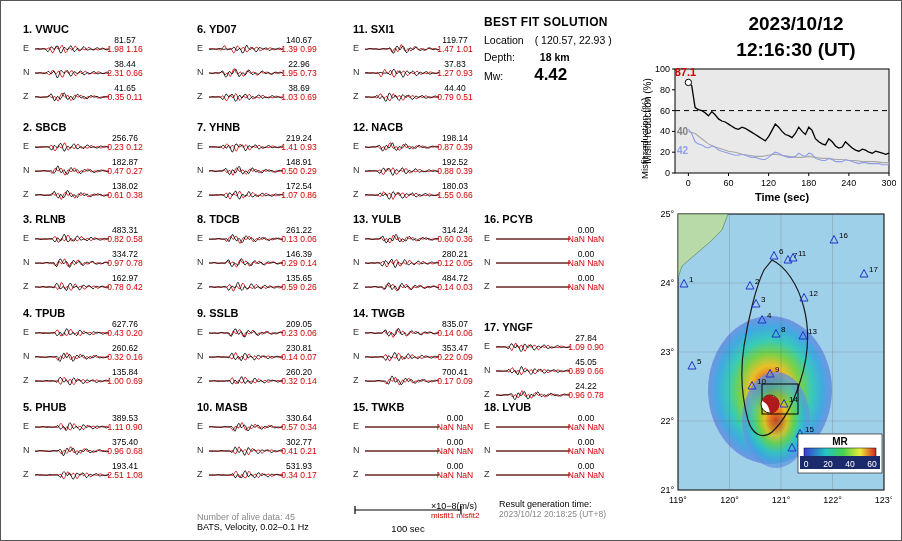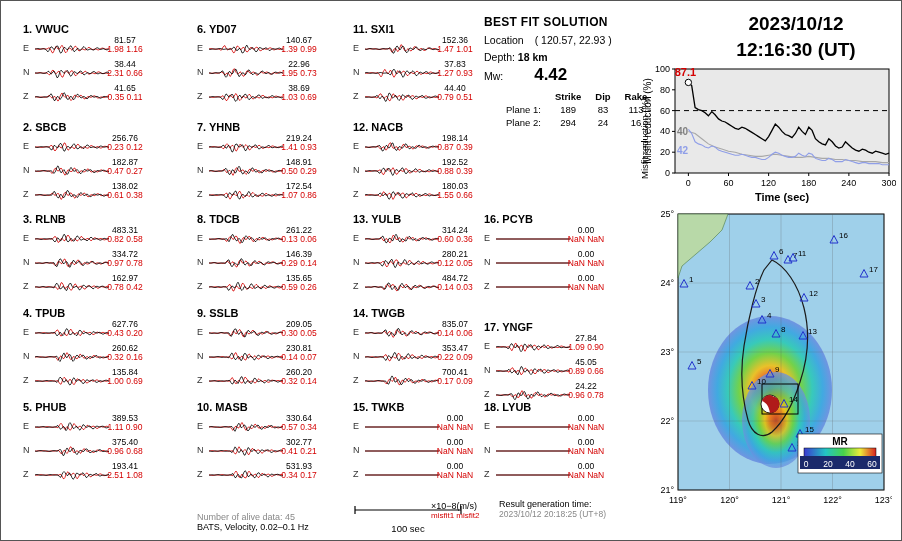--- a/index.html
+++ b/index.html
@@ -402,21 +402,21 @@
         <div class="comp-row">
           <div class="comp-label">E</div>
           <div class="wave-box">
             <svg width="74" height="24">
               <path d="M0 12 L1 12.14 L2 12.11 L3 11.94 L4 11.87 L5 11.96 L6 12.20 L7 12.40 L8 12.39 L9 12.20 L10 11.87 L11 11.66 L12 11.71 L13 11.94 L14 12.06 L15 11.98 L16 11.87 L17 11.76 L18 12.00 L19 12.08 L20 13.70 L21 14.85 L22 14.53 L23 12.62 L24 10.23 L25 10.22 L26 11.79 L27 12.74 L28 12.39 L29 9.89 L30 8.89 L31 8.63 L32 10.51 L33 13.52 L34 15.47 L35 15.60 L36 13.02 L37 11.18 L38 11.31 L39 12.44 L40 12.77 L41 12.54 L42 11.42 L43 9.85 L44 9.19 L45 10.04 L46 11.75 L47 13.51 L48 13.63 L49 12.77 L50 12.06 L51 11.98 L52 12.31 L53 13.23 L54 12.89 L55 12.17 L56 10.99 L57 10.29 L58 10.63 L59 11.62 L60 12.41 L61 12.46 L62 12.46 L63 11.83 L64 11.87 L65 12.25 L66 12.66 L67 13.02 L68 12.56 L69 11.75 L70 11.26 L71 11.19 L72 11.48 L73 11.93 L74 12.08" fill="none" stroke="#d40000" stroke-width="0.8"></path>
               <path d="M0 12 L1 11.86 L2 12.25 L3 12.37 L4 12.31 L5 12.10 L6 12.00 L7 12.01 L8 12.13 L9 12.24 L10 12.18 L11 11.89 L12 11.53 L13 11.49 L14 11.74 L15 12.02 L16 12.26 L17 12.00 L18 11.99 L19 11.87 L20 11.90 L21 13.78 L22 15.36 L23 14.49 L24 12.33 L25 8.75 L26 7.99 L27 8.03 L28 11.11 L29 12.75 L30 13.41 L31 11.54 L32 10.68 L33 11.41 L34 13.56 L35 15.24 L36 16.13 L37 13.99 L38 11.15 L39 9.34 L40 9.89 L41 11.28 L42 12.21 L43 11.91 L44 10.90 L45 10.64 L46 10.71 L47 12.22 L48 13.95 L49 14.37 L50 14.09 L51 12.47 L52 11.40 L53 11.21 L54 11.63 L55 12.14 L56 12.30 L57 11.56 L58 10.95 L59 10.69 L60 11.41 L61 12.45 L62 13.16 L63 13.26 L64 12.59 L65 11.96 L66 11.87 L67 11.87 L68 12.35 L69 12.20 L70 11.87 L71 11.22 L72 10.97 L73 11.29 L74 11.87" fill="none" stroke="#000" stroke-width="0.8"></path>
             </svg>
           </div>
           <div class="nums">
             <span class="amp">209.05</span>
-            <span class="mis">0.30 0.05</span>
+            <span class="mis">0.23 0.06</span>
           </div>
         </div>
         <div class="comp-row">
           <div class="comp-label">N</div>
           <div class="wave-box">
             <svg width="74" height="24">
               <path d="M0 12 L1 11.78 L2 12.14 L3 12.36 L4 12.41 L5 12.26 L6 12.01 L7 11.86 L8 11.99 L9 12.16 L10 12.12 L11 12.01 L12 11.73 L13 11.57 L14 11.60 L15 11.91 L16 12.22 L17 12.31 L18 12.00 L19 11.98 L20 11.67 L21 12.30 L22 13.68 L23 13.86 L24 13.12 L25 10.25 L26 8.10 L27 7.66 L28 10.18 L29 12.07 L30 14.24 L31 12.93 L32 11.72 L33 11.00 L34 11.94 L35 13.80 L36 14.96 L37 14.90 L38 12.12 L39 9.91 L40 8.87 L41 9.81 L42 11.71 L43 12.39 L44 12.58 L45 11.34 L46 10.71 L47 11.92 L48 12.99 L49 14.07 L50 14.09 L51 13.18 L52 11.46 L53 10.88 L54 10.90 L55 11.68 L56 12.25 L57 11.91 L58 11.24 L59 10.84 L60 11.25 L61 12.12 L62 12.98 L63 13.16 L64 13.01 L65 12.30 L66 11.67 L67 11.60 L68 11.92 L69 12.27 L70 12.04 L71 11.62 L72 11.35 L73 11.25 L74 11.65" fill="none" stroke="#d40000" stroke-width="0.8"></path>
               <path d="M0 12 L1 12.26 L2 12.02 L3 11.86 L4 11.95 L5 12.04 L6 12.06 L7 11.93 L8 11.67 L9 11.52 L10 11.63 L11 11.92 L12 12.23 L13 12.43 L14 12.23 L15 12.08 L16 11.99 L17 11.95 L18 12.00 L19 12.70 L20 12.62 L21 10.94 L22 8.85 L23 7.92 L24 9.91 L25 12.84 L26 14.40 L27 14.47 L28 13.01 L29 11.54 L30 11.77 L31 13.76 L32 15.78 L33 14.84 L34 11.82 L35 8.98 L36 8.32 L37 9.08 L38 11.03 L39 13.23 L40 12.40 L41 11.49 L42 11.26 L43 11.83 L44 13.19 L45 14.93 L46 14.69 L47 12.96 L48 11.52 L49 10.09 L50 10.43 L51 11.35 L52 12.26 L53 12.29 L54 11.24 L55 11.03 L56 11.10 L57 12.27 L58 13.23 L59 13.74 L60 13.10 L61 12.34 L62 11.57 L63 11.31 L64 11.79 L65 12.25 L66 12.07 L67 11.69 L68 11.20 L69 11.27 L70 11.67 L71 12.50 L72 12.87 L73 12.74 L74 12.32" fill="none" stroke="#000" stroke-width="0.8"></path>
             </svg>
           </div>
@@ -485,21 +485,21 @@
         <div class="st-title">11. SXI1</div>
         <div class="comp-row">
           <div class="comp-label">E</div>
           <div class="wave-box">
             <svg width="74" height="24">
               <path d="M0 12 L1 12.32 L2 12.09 L3 11.83 L4 11.68 L5 11.81 L6 12.04 L7 12.02 L8 11.90 L9 11.69 L10 11.74 L11 11.89 L12 12.19 L13 12.43 L14 12.42 L15 12.19 L16 12.01 L17 11.81 L18 11.95 L19 12.08 L20 12.09 L21 12.00 L22 11.67 L23 12.00 L24 11.20 L25 12.08 L26 13.77 L27 15.18 L28 14.05 L29 12.05 L30 11.60 L31 11.75 L32 13.89 L33 14.59 L34 12.91 L35 10.37 L36 7.64 L37 8.44 L38 10.49 L39 12.33 L40 13.86 L41 13.81 L42 12.53 L43 11.63 L44 12.51 L45 13.64 L46 13.87 L47 13.23 L48 11.97 L49 9.86 L50 9.68 L51 10.20 L52 11.63 L53 12.68 L54 12.59 L55 12.13 L56 11.36 L57 11.75 L58 12.93 L59 13.34 L60 13.49 L61 12.68 L62 11.48 L63 11.09 L64 11.19 L65 11.79 L66 11.97 L67 12.15 L68 11.73 L69 11.48 L70 11.59 L71 12.12 L72 12.63 L73 12.94 L74 12.55" fill="none" stroke="#d40000" stroke-width="0.8"></path>
               <path d="M0 12 L1 12.29 L2 12.30 L3 12.08 L4 11.70 L5 11.53 L6 11.56 L7 11.82 L8 12.04 L9 12.17 L10 12.04 L11 11.91 L12 11.92 L13 12.06 L14 12.35 L15 12.44 L16 12.23 L17 11.96 L18 11.61 L19 11.58 L20 11.81 L21 11.93 L22 12.00 L23 11.89 L24 11.38 L25 10.64 L26 11.95 L27 14.24 L28 16.19 L29 15.95 L30 13.81 L31 10.15 L32 8.95 L33 9.90 L34 12.10 L35 12.94 L36 11.63 L37 9.49 L38 9.09 L39 10.27 L40 13.39 L41 15.13 L42 15.66 L43 14.36 L44 12.00 L45 10.89 L46 11.38 L47 12.01 L48 12.40 L49 12.23 L50 10.81 L51 9.96 L52 10.31 L53 11.70 L54 12.91 L55 13.49 L56 13.33 L57 12.41 L58 11.71 L59 12.07 L60 12.52 L61 12.69 L62 12.48 L63 11.48 L64 10.85 L65 10.83 L66 11.40 L67 12.25 L68 12.60 L69 12.54 L70 12.14 L71 11.99 L72 12.12 L73 12.47 L74 12.66" fill="none" stroke="#000" stroke-width="0.8"></path>
             </svg>
           </div>
           <div class="nums">
-            <span class="amp">152.36</span>
+            <span class="amp">119.77</span>
             <span class="mis">1.47 1.01</span>
           </div>
         </div>
         <div class="comp-row">
           <div class="comp-label">N</div>
           <div class="wave-box">
             <svg width="74" height="24">
               <path d="M0 12 L1 12.16 L2 12.32 L3 12.33 L4 12.08 L5 11.73 L6 11.59 L7 11.66 L8 11.84 L9 12.07 L10 12.00 L11 12.08 L12 11.68 L13 11.63 L14 12.94 L15 14.49 L16 15.91 L17 14.60 L18 11.12 L19 9.22 L20 8.35 L21 10.28 L22 12.14 L23 12.82 L24 11.69 L25 9.51 L26 9.60 L27 11.68 L28 14.81 L29 16.25 L30 14.87 L31 13.04 L32 10.47 L33 9.73 L34 10.86 L35 12.17 L36 12.20 L37 11.36 L38 10.39 L39 10.08 L40 11.20 L41 13.01 L42 14.36 L43 14.59 L44 13.42 L45 11.85 L46 11.31 L47 11.91 L48 12.44 L49 12.55 L50 11.91 L51 10.72 L52 10.19 L53 10.60 L54 11.81 L55 12.89 L56 13.39 L57 13.00 L58 12.06 L59 11.98 L60 12.10 L61 12.41 L62 12.68 L63 12.35 L64 11.62 L65 11.08 L66 10.89 L67 11.53 L68 12.06 L69 12.49 L70 12.47 L71 12.16 L72 11.96 L73 12.00 L74 12.32" fill="none" stroke="#d40000" stroke-width="0.8"></path>
               <path d="M0 12 L1 11.63 L2 11.51 L3 11.71 L4 11.99 L5 12.33 L6 12.30 L7 12.10 L8 11.95 L9 11.98 L10 12.19 L11 12.34 L12 12.30 L13 12.06 L14 11.75 L15 11.54 L16 11.55 L17 11.85 L18 12.15 L19 12.17 L20 12.07 L21 11.99 L22 11.98 L23 12.00 L24 12.87 L25 13.89 L26 13.35 L27 10.85 L28 8.90 L29 8.32 L30 9.28 L31 12.42 L32 12.83 L33 11.74 L34 10.45 L35 9.83 L36 12.33 L37 14.62 L38 16.32 L39 15.15 L40 12.57 L41 10.61 L42 9.85 L43 10.44 L44 12.09 L45 12.30 L46 11.65 L47 10.43 L48 9.81 L49 10.80 L50 13.01 L51 14.54 L52 14.54 L53 13.37 L54 11.94 L55 11.12 L56 11.27 L57 12.16 L58 12.46 L59 12.05 L60 10.96 L61 10.66 L62 10.83 L63 11.73 L64 12.94 L65 13.11 L66 12.78 L67 12.24 L68 11.82 L69 11.89 L70 12.24 L71 12.48 L72 12.18 L73 11.72 L74 11.24" fill="none" stroke="#000" stroke-width="0.8"></path>
             </svg>
@@ -820,50 +820,26 @@
     </div>
 
   <div id="bfs">
     <div class="bfs-title">BEST FIT SOLUTION</div>
     <div class="bfs-line">
       <span>Location</span>
       <span style="margin-left:8px">( 120.57, 22.93 )</span>
     </div>
     <div class="bfs-line">
       <span>Depth:</span>
-      <b style="">18 km</b>
+      <b style="margin-left:22px">18 km</b>
     </div>
     <div class="bfs-line" style="margin-top:2px">
       <span>Mw:</span>
       <span class="mw-big" style="margin-left:28px">4.42</span>
     </div>
-    <table class="planes">
-      <thead>
-          <tr>
-        <th></th>
-        <th>Strike</th>
-        <th>Dip</th>
-        <th>Rake</th>
-      </tr>
-        </thead>
-      <tbody>
-        <tr>
-          <td class="pname">Plane 1:</td>
-          <td>189</td>
-          <td>83</td>
-          <td>113</td>
-        </tr>
-        <tr>
-          <td class="pname">Plane 2:</td>
-          <td>294</td>
-          <td>24</td>
-          <td>16</td>
-        </tr>
-      </tbody>
-    </table>
 
   </div>
 
   <div id="datehead">
     <div>2023/10/12</div>
     <div>12:16:30  (UT)</div>
   </div>
 
   <div id="misfit">
     <div class="mf-ylabel" style="top:118px;">Misfit reduction (%)</div>

